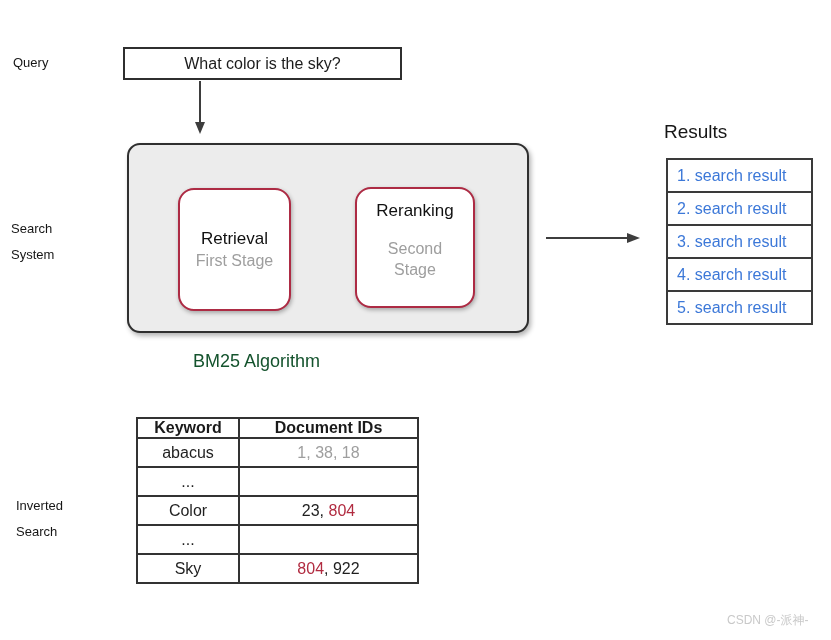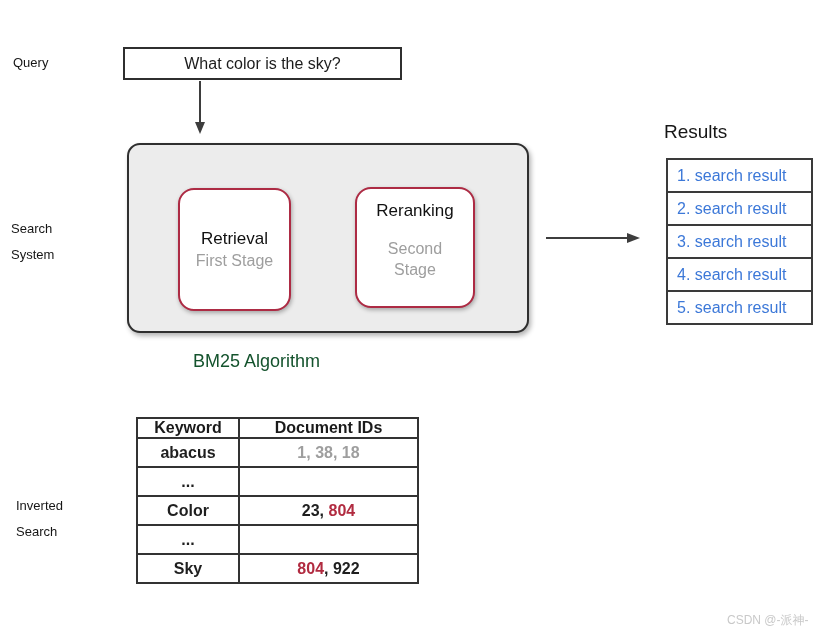--- a/index.html
+++ b/index.html
@@ -85,21 +85,20 @@
     width: 281px;
     border-collapse: collapse;
     table-layout: fixed;
     background: #ffffff;
   }
   .index-table th, .index-table td {
     border: 2px solid #333333;
     text-align: center;
     font-size: 16px;
     padding: 0;
-    font-weight: bold;
   }
   .index-table th { height: 19px; font-weight: bold; color: #1a1a1a; }
   .index-table td { height: 29px; color: #1f1f1f; }
   .col-keyword { width: 102px; }
   .col-ids { width: 179px; }
   .muted { color: #9e9e9e; }
   .red { color: #b12b40; }
   .dark { color: #1f1f1f; }
 
   .watermark {

